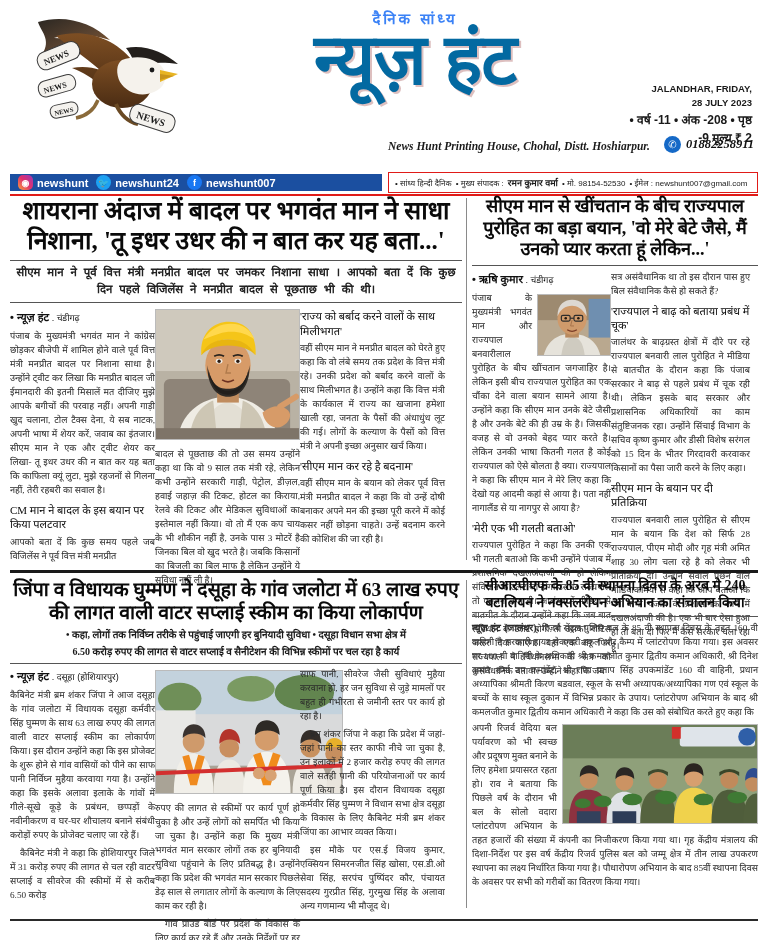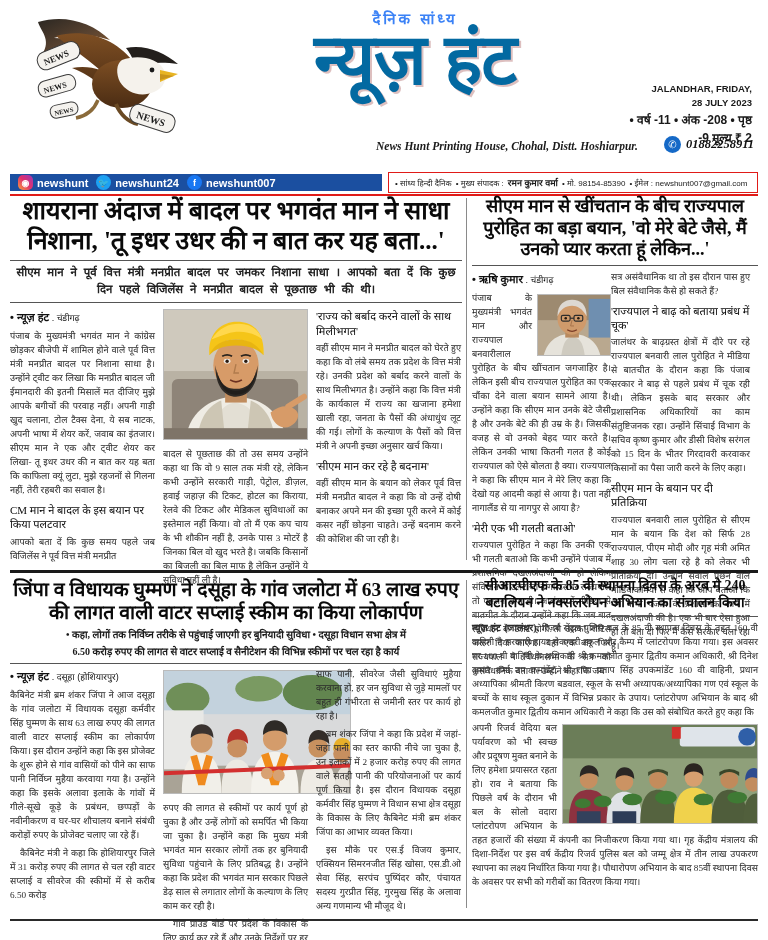--- a/index.html
+++ b/index.html
@@ -24,21 +24,21 @@
     font-family: "Liberation Sans", sans-serif;
     font-weight: 700;
     font-size: 71px;
     line-height: 0.95;
     color: #0369a1;
     letter-spacing: -1px;
     margin-top: -2px;
     text-shadow: 2px 2px 0 rgba(120,0,0,.25);
   }
   .press-line {
-    position:absolute; left: 288px; top: 140px; width: 340px;
+    position:absolute; left: 300px; top: 140px; width: 340px;
     font-family:"Liberation Serif", serif;
     font-style: italic; font-weight:700; font-size: 11.5px; color:#1a1a1a;
     text-align:right;
   }
   .phone-wrap { position:absolute; right: 4px; top: 136px; display:flex; align-items:center; gap:5px;}
   .phone-ic { width: 17px; height:17px; border-radius:50%; background:#1569c7; display:flex;align-items:center;justify-content:center;color:#fff;font-size:10px;}
   .phone-num { font-family:"Liberation Serif",serif; font-style:italic; font-weight:700; font-size:12.5px; color:#111; }
 
   .dateblock {
     position:absolute; right: 6px; top: 68px; width: 140px;
@@ -103,21 +103,21 @@
 
   
   .top-section { position:relative; height: 370px; }
   .left-pack { position:absolute; left:0; top:0; width: 452px; }
   .right-pack { position:absolute; left: 462px; top:0; width: 286px; }
   .div-v-top { position:absolute; left: 456px; top: 2px; height: 362px; width:1px; background:#8a8a8a; }
 
   h1.hl-main { font-size: 25px; text-align:center; }
   h1.hl-right { font-size: 18px; text-align:center; }
 
-  .cols3 { display:flex; gap: 8px; margin-top: 6px; }
+  .cols3 { display:flex; gap: 0; margin-top: 6px; }
   .c3 { width: 145px; position:relative; }
   .cols2 { display:flex; margin-top: 5px; }
   .c2 { width: 139px; }
 
   .mann-photo { width: 145px; height: 131px; margin-bottom: 4px; }
   .gov-photo { width: 74px; height: 62px; float:right; margin: 2px 0 3px 5px; }
 
   
   .bottom-section { position:relative; height: 335px; }
   .bl-pack { position:absolute; left:0; top:0; width:452px; }
@@ -222,21 +222,21 @@
       </div>
       <div class="sitem">
         <span class="ic ic-fb">f</span>
         <span class="lbl">newshunt007</span>
       </div>
     </div>
     <div class="editor-strip">
       <span>• सांध्य हिन्दी दैनिक</span>
       <span>• मुख्य संपादक :</span>
       <b>रमन कुमार वर्मा</b>
-      <span>• मो. 98154-85390</span>
+      <span>• मो. 98154-52530</span>
       <span>• ईमेल : newshunt007@gmail.com</span>
     </div>
     <div class="social-rule"></div>
   </div>
 
   <div class="top-section">
     <div class="div-v-top"></div>
 
     <div class="left-pack">
       <h1 class="headline hl-main">शायराना अंदाज में बादल पर भगवंत मान ने साधा निशाना, 'तू इधर उधर की न बात कर यह बता...'</h1>

